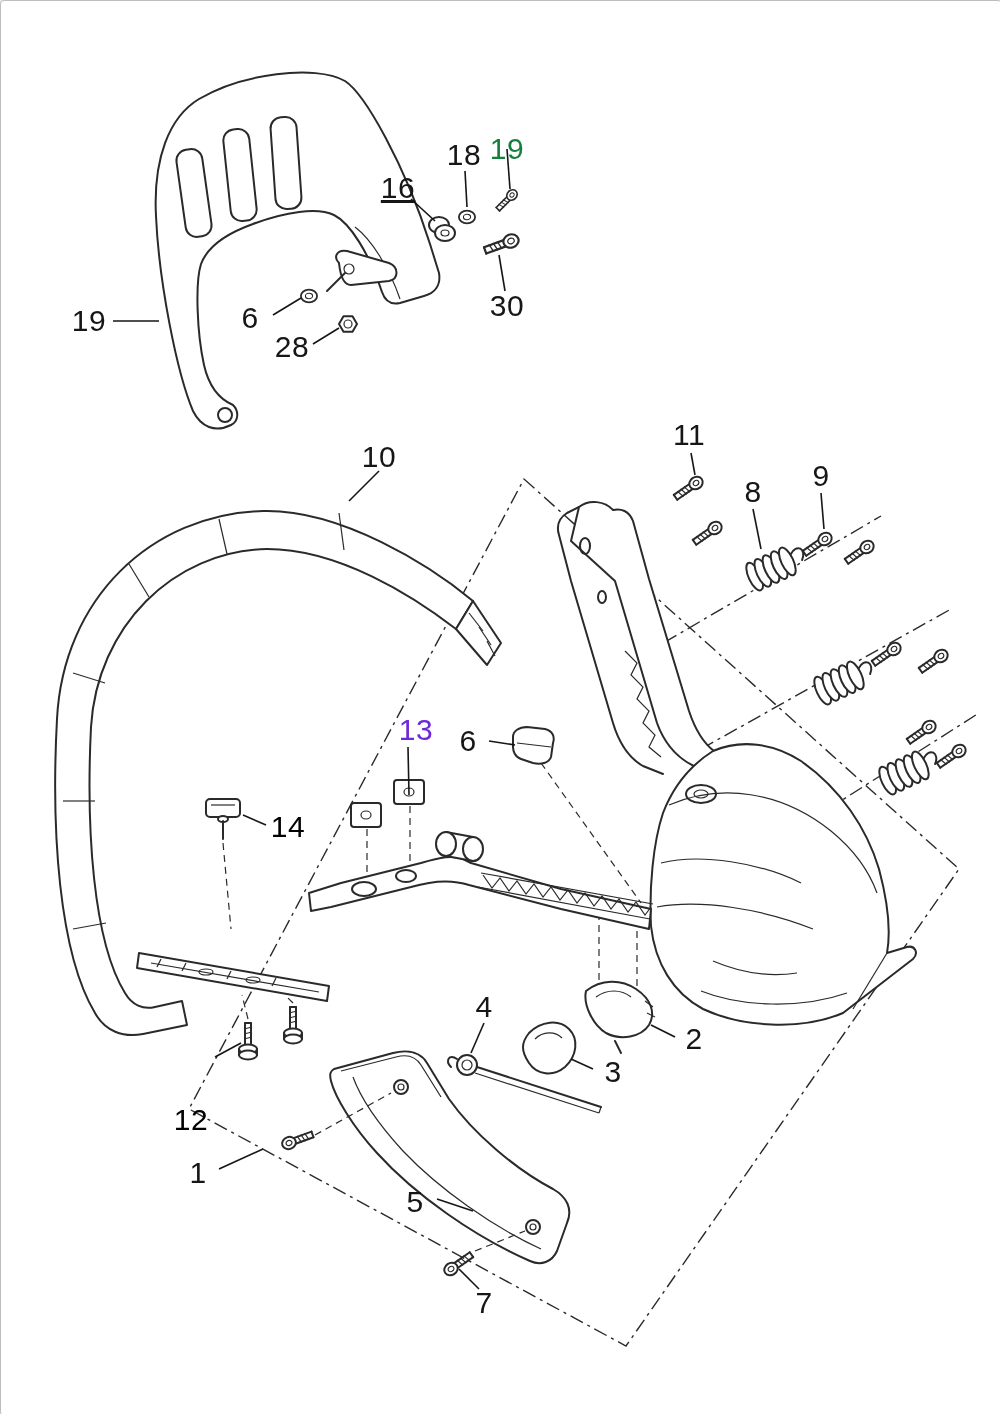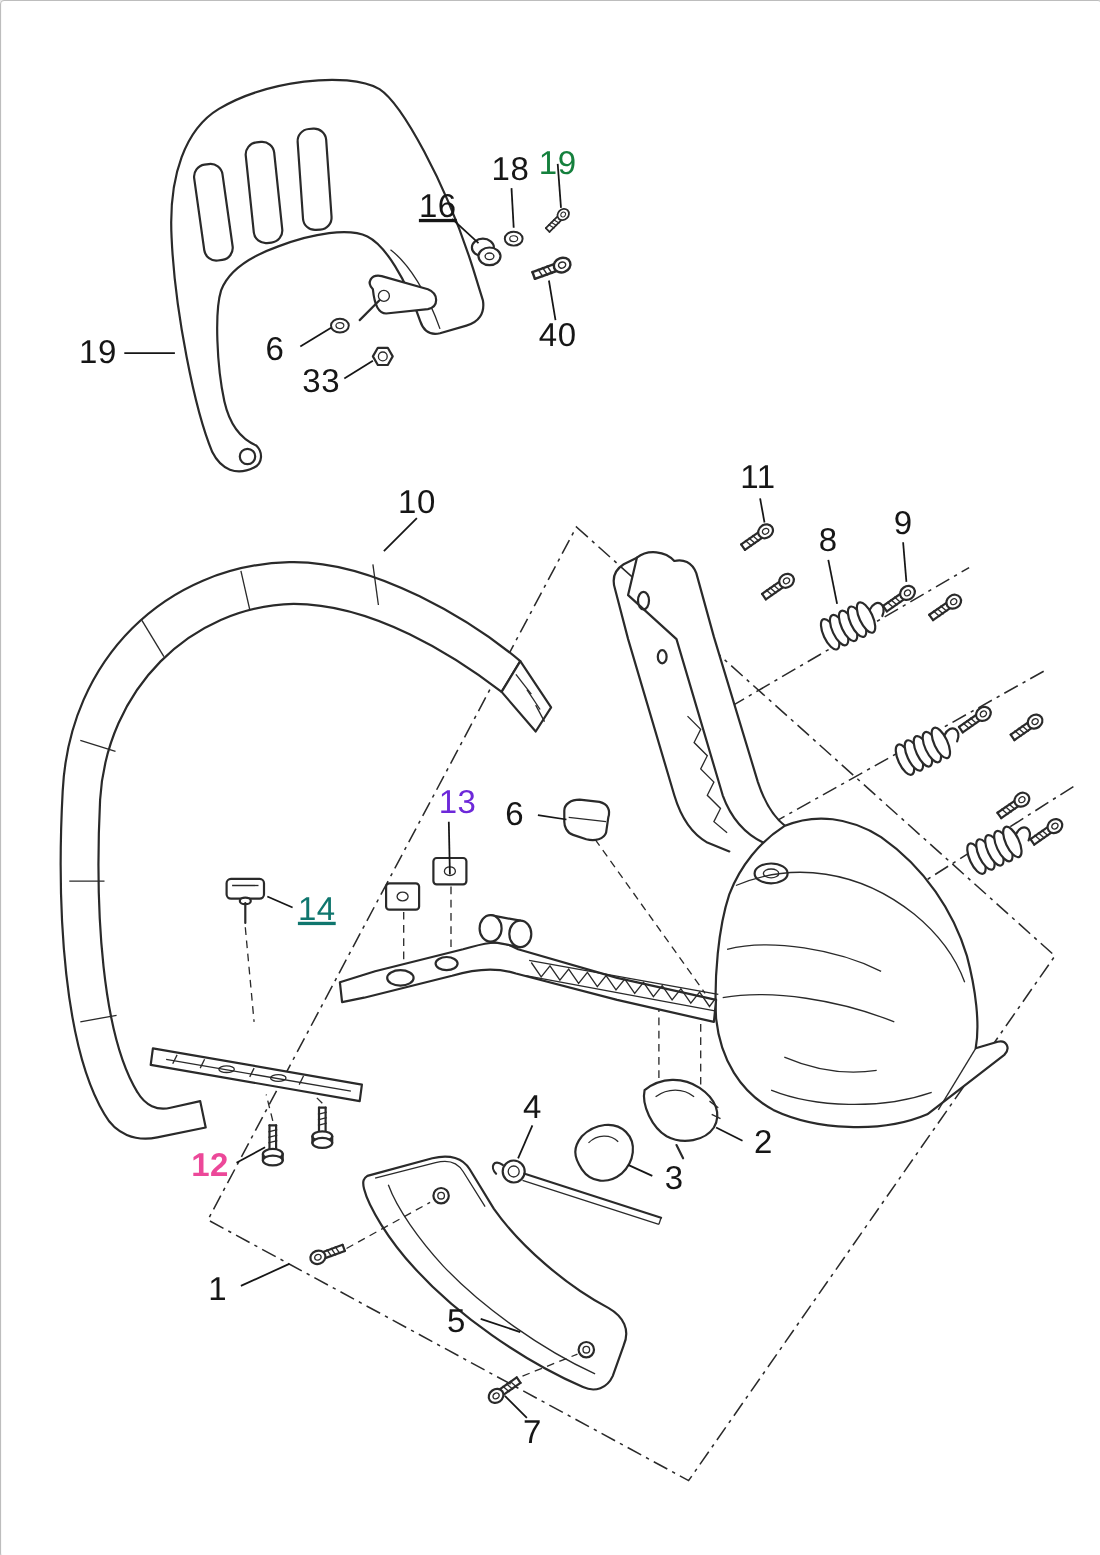--- a/index.html
+++ b/index.html
@@ -282,25 +282,25 @@
       <div class="callout" style="left: 693px; top: 1038px; color: rgb(22, 22, 22);">2</div>
       <div class="callout" style="left: 612px; top: 1071px; color: rgb(22, 22, 22);">3</div>
       <div class="callout" style="left: 483px; top: 1006px; color: rgb(22, 22, 22);">4</div>
       <div class="callout" style="left: 414px; top: 1201px; color: rgb(22, 22, 22);">5</div>
       <div class="callout" style="left: 467px; top: 740px; color: rgb(22, 22, 22);">6</div>
       <div class="callout" style="left: 483px; top: 1302px; color: rgb(22, 22, 22);">7</div>
       <div class="callout" style="left: 752px; top: 491px; color: rgb(22, 22, 22);">8</div>
       <div class="callout" style="left: 820px; top: 475px; color: rgb(22, 22, 22);">9</div>
       <div class="callout" style="left: 378px; top: 456px; color: rgb(22, 22, 22);">10</div>
       <div class="callout" style="left: 688px; top: 434px; color: rgb(22, 22, 22);">11</div>
-      <div class="callout" style="left: 190px; top: 1059px; color: #ec4899; font-weight: bold;">12</div>
+      <div class="callout" style="left: 190px; top: 1119px; color: #000000;">12</div>
       <div class="callout" style="left: 415px; top: 729px; color: #6d28d9;">13</div>
-      <div class="callout" style="left: 287px; top: 826px; color: #0f766e; text-decoration: underline;">14</div>
+      <div class="callout" style="left: 287px; top: 826px; color: #000000;">14</div>
       <div class="callout" style="left: 88px; top: 320px; color: rgb(22, 22, 22);">19</div>
       <div class="callout" style="left: 397px; top: 187px; color: rgb(22, 22, 22); text-decoration: underline;">16</div>
       <div class="callout" style="left: 249px; top: 317px; color: rgb(22, 22, 22);">6</div>
       <div class="callout" style="left: 463px; top: 154px; color: rgb(22, 22, 22);">18</div>
       <div class="callout" style="left: 506px; top: 132px; color: #15803d; margin-top: 16px;">19</div>
-      <div class="callout" style="left: 506px; top: 305px; color: rgb(22, 22, 22);">40</div>
-      <div class="callout" style="left: 291px; top: 346px; color: rgb(22, 22, 22);">33</div>
+      <div class="callout" style="left: 506px; top: 305px; color: rgb(22, 22, 22);">30</div>
+      <div class="callout" style="left: 291px; top: 346px; color: rgb(22, 22, 22);">28</div>
     </div>
 
 </div>
 
 </body></html>

